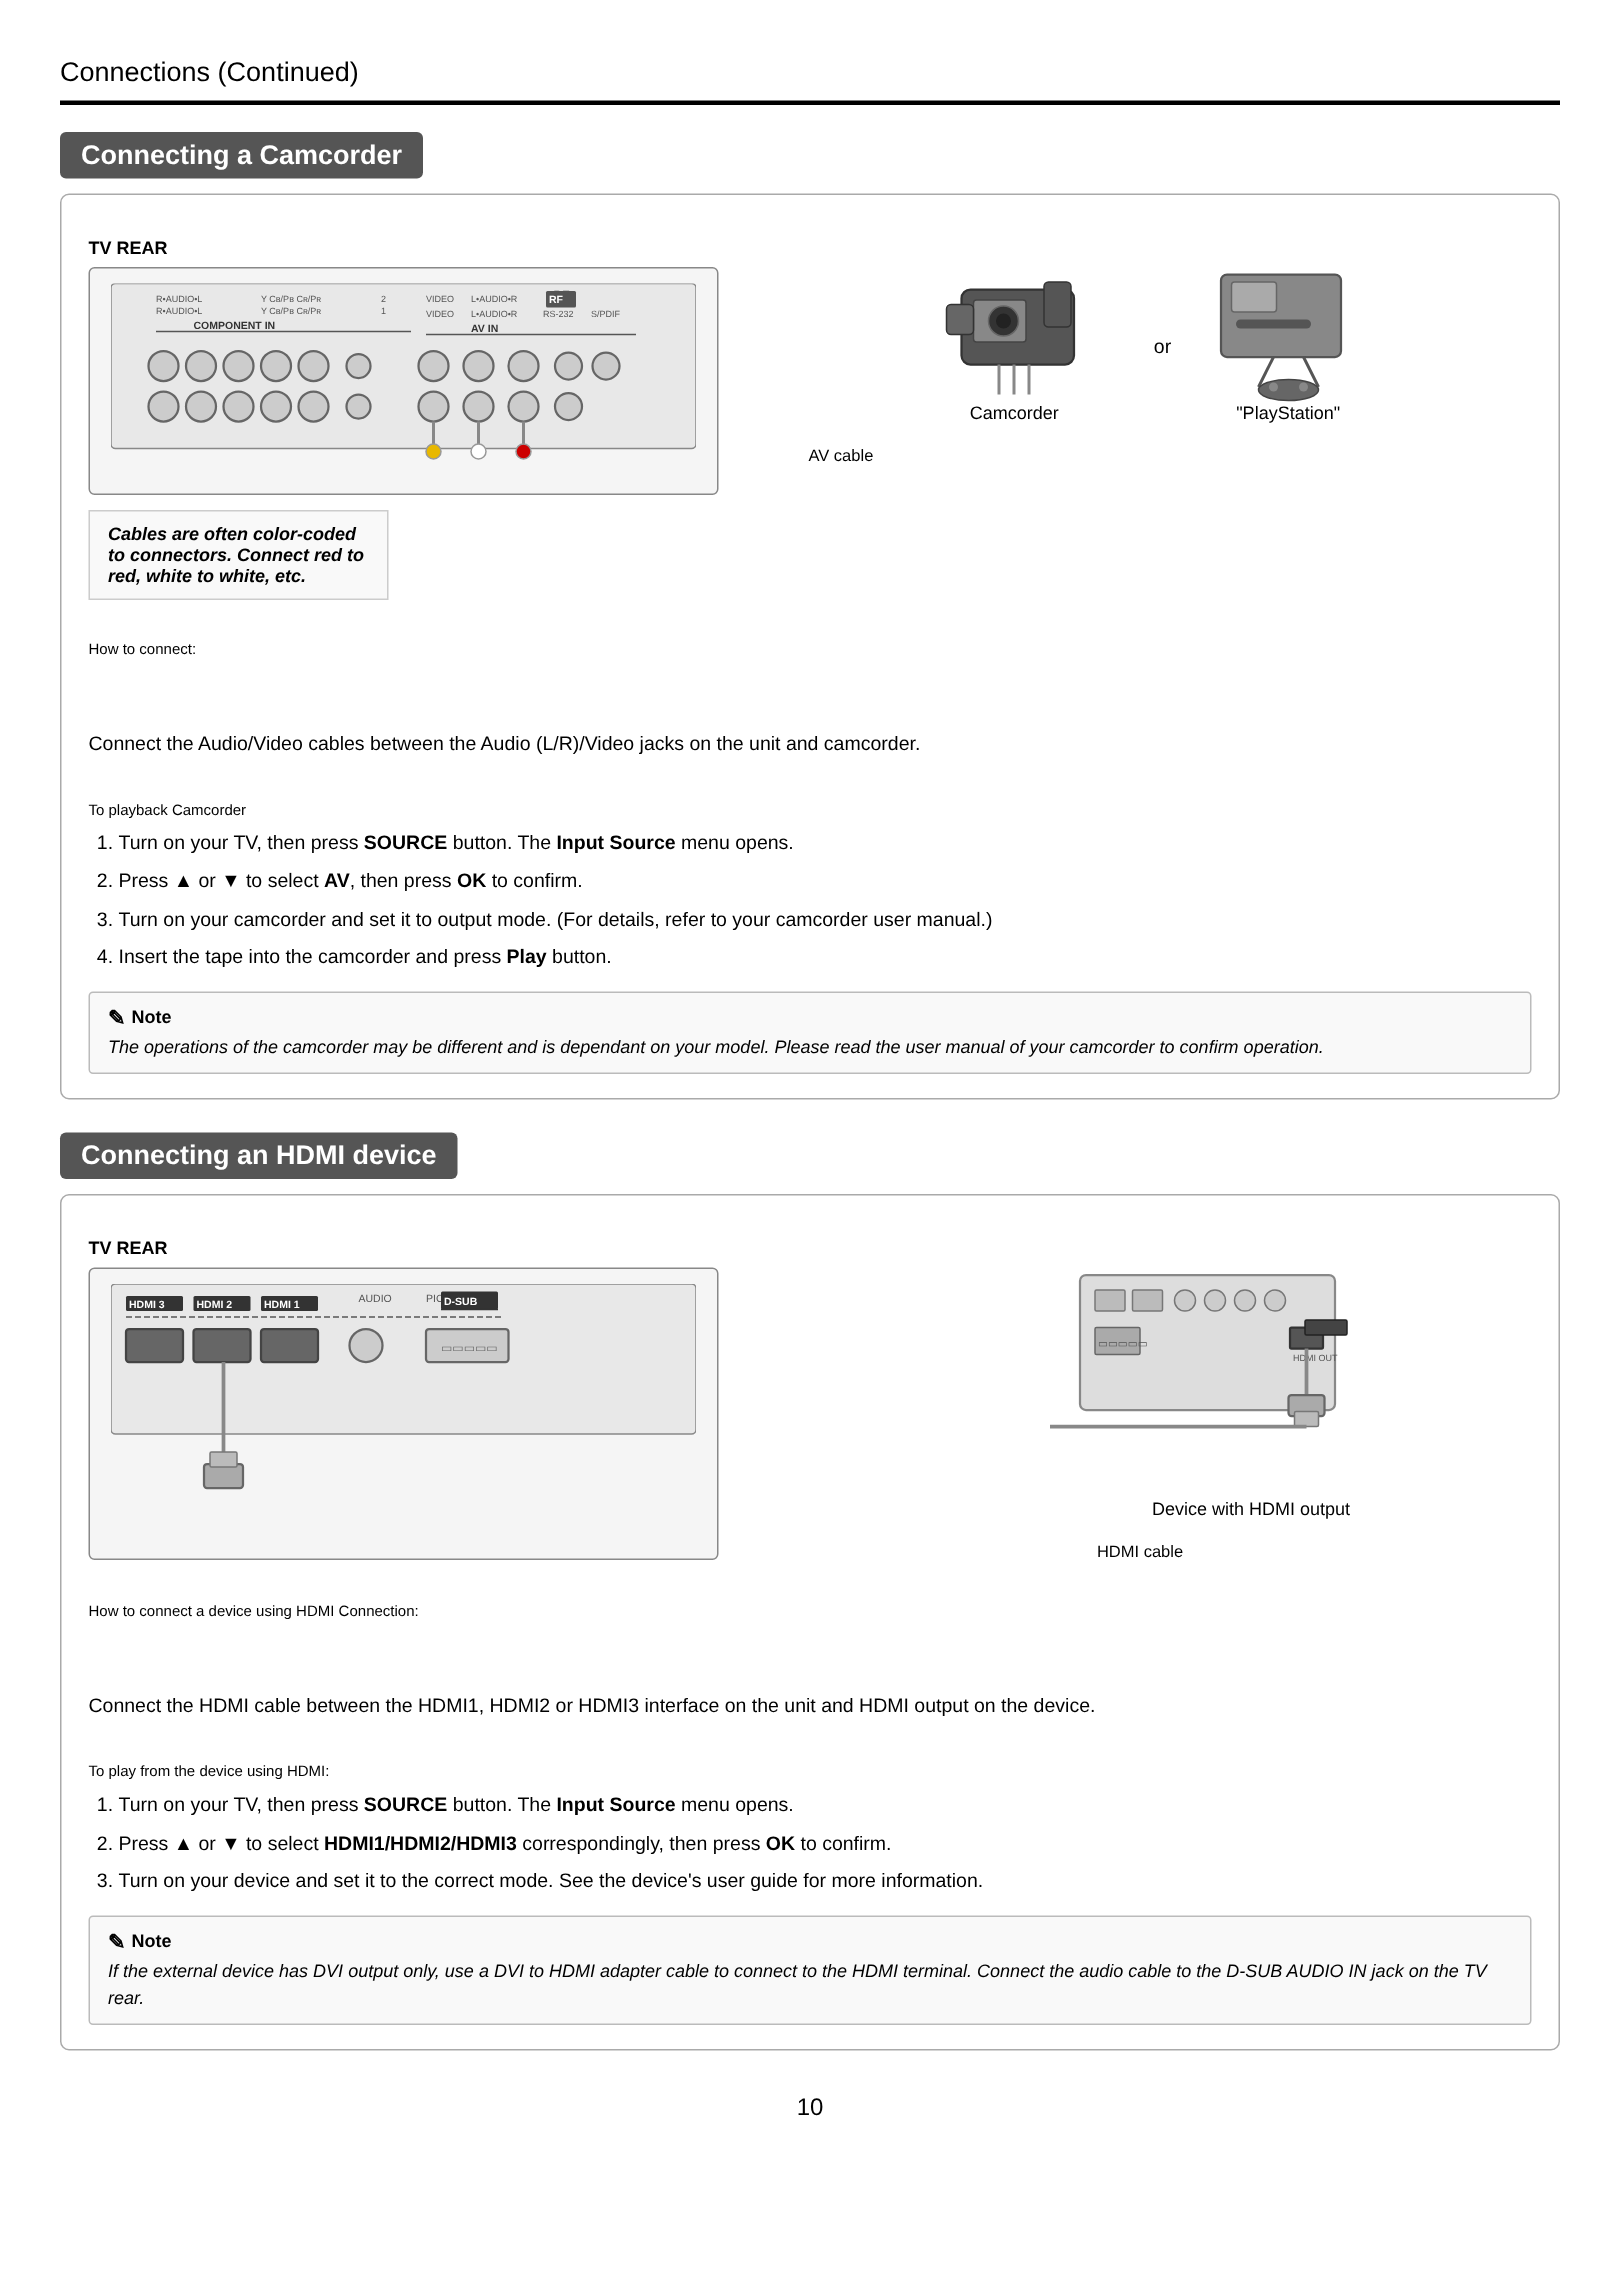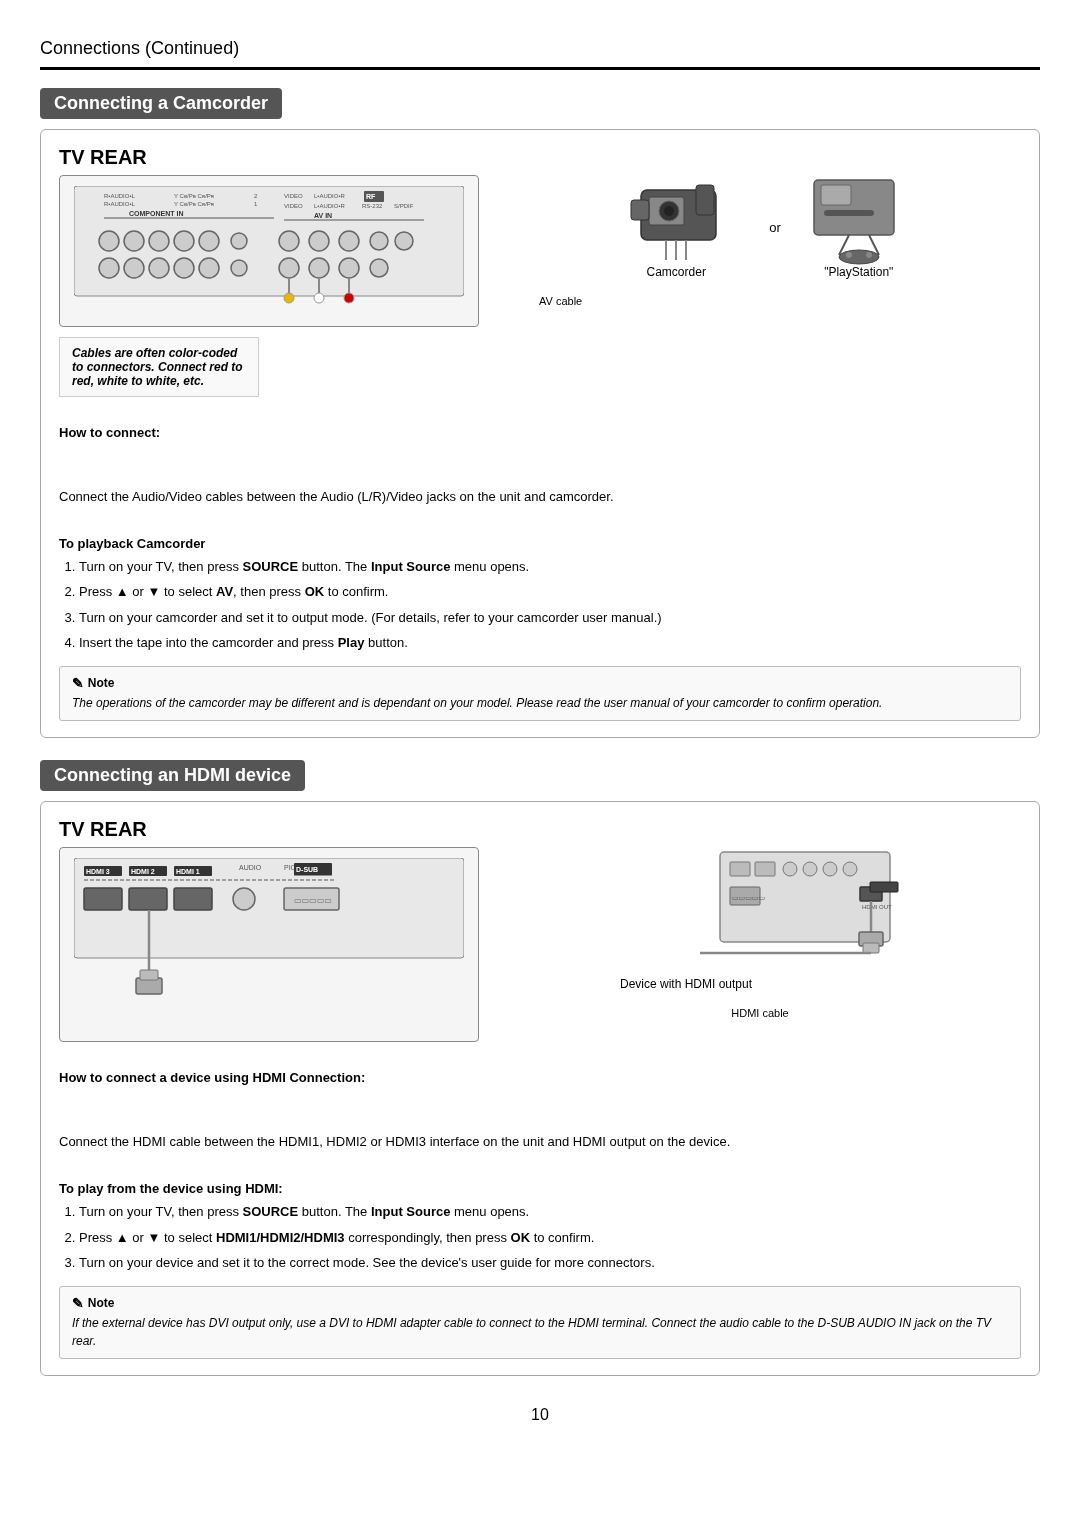--- a/index.html
+++ b/index.html
@@ -41,23 +41,24 @@
     
     .content-box {
       border: 1.5px solid #aaa;
       border-radius: 6px;
       padding: 16px 18px;
       margin-bottom: 22px;
     }
 
     
     .tv-rear-label {
-      font-size: 20px;
+      font-size: 12px;
       font-weight: bold;
       margin-bottom: 6px;
+      margin-top: 12px;
     }
 
     
     .diagram-area {
       display: flex;
       align-items: flex-start;
       gap: 20px;
       margin-bottom: 14px;
     }
 
@@ -105,22 +106,22 @@
     }
 
     .avcable-label {
       font-size: 11px;
       margin-top: 6px;
       text-align: center;
     }
 
     
     .subheading {
-      font-size: 13px;
-      font-weight: bold;
+      font-size: 10px;
+      font-weight: normal;
       margin-top: 28px;
       margin-bottom: 4px;
     }
 
     .body-text {
       font-size: 13px;
       line-height: 1.6;
       margin-bottom: 6px;
       margin-top: 47px;
     }
@@ -386,21 +387,21 @@
 
           <line x1="75" y1="52" x2="75" y2="130" stroke="#888" stroke-width="2.5"></line>
 
           <rect x="62" y="120" width="26" height="16" rx="2" fill="#aaa" stroke="#666" stroke-width="1.5"></rect>
           <rect x="66" y="112" width="18" height="10" rx="1" fill="#bbb" stroke="#777" stroke-width="1"></rect>
         </svg>
       </div>
     </div>
 
     <div class="right-diagram">
-      <div style="display:flex; flex-direction:column; align-items:flex-start;">
+      <div style="display:flex; flex-direction:column; align-items:flex-end;gap:24px;">
 
         <svg width="280" height="130">
 
           <rect x="100" y="5" width="170" height="90" rx="4" fill="#ddd" stroke="#888" stroke-width="1.5"></rect>
 
           <rect x="110" y="15" width="20" height="14" rx="1" fill="#bbb" stroke="#777" stroke-width="1"></rect>
           <rect x="135" y="15" width="20" height="14" rx="1" fill="#bbb" stroke="#777" stroke-width="1"></rect>
           <circle cx="170" cy="22" r="7" fill="#ccc" stroke="#777" stroke-width="1"></circle>
           <circle cx="190" cy="22" r="7" fill="#ccc" stroke="#777" stroke-width="1"></circle>
           <circle cx="210" cy="22" r="7" fill="#ccc" stroke="#777" stroke-width="1"></circle>
@@ -425,21 +426,21 @@
     </div>
   </div>
 
   <div class="subheading">How to connect a device using HDMI Connection:</div>
   <div class="body-text">Connect the HDMI cable between the HDMI1, HDMI2 or HDMI3 interface on the unit and HDMI output on the device.</div>
 
   <div class="subheading">To play from the device using HDMI:</div>
   <ol class="numbered-list">
     <li>Turn on your TV,  then press <strong>SOURCE</strong> button. The <strong>Input Source</strong> menu opens.</li>
     <li>Press ▲ or ▼ to select <strong>HDMI1/HDMI2/HDMI3</strong> correspondingly, then press <strong>OK</strong> to confirm.</li>
-    <li>Turn on your device and set it to the correct mode. See the device's user guide for more connectors.</li>
+    <li>Turn on your device and set it to the correct mode. See the device's user guide for more information.</li>
   </ol>
 
   <div class="note-section">
     <div class="note-title">
       <span class="note-icon">✎</span>
       <span>Note</span>
     </div>
     <div class="note-text">If the external device has DVI output only, use a DVI to HDMI adapter cable to connect to the HDMI terminal. Connect the audio cable to the D-SUB AUDIO IN jack on the TV rear.</div>
   </div>
 </div>

